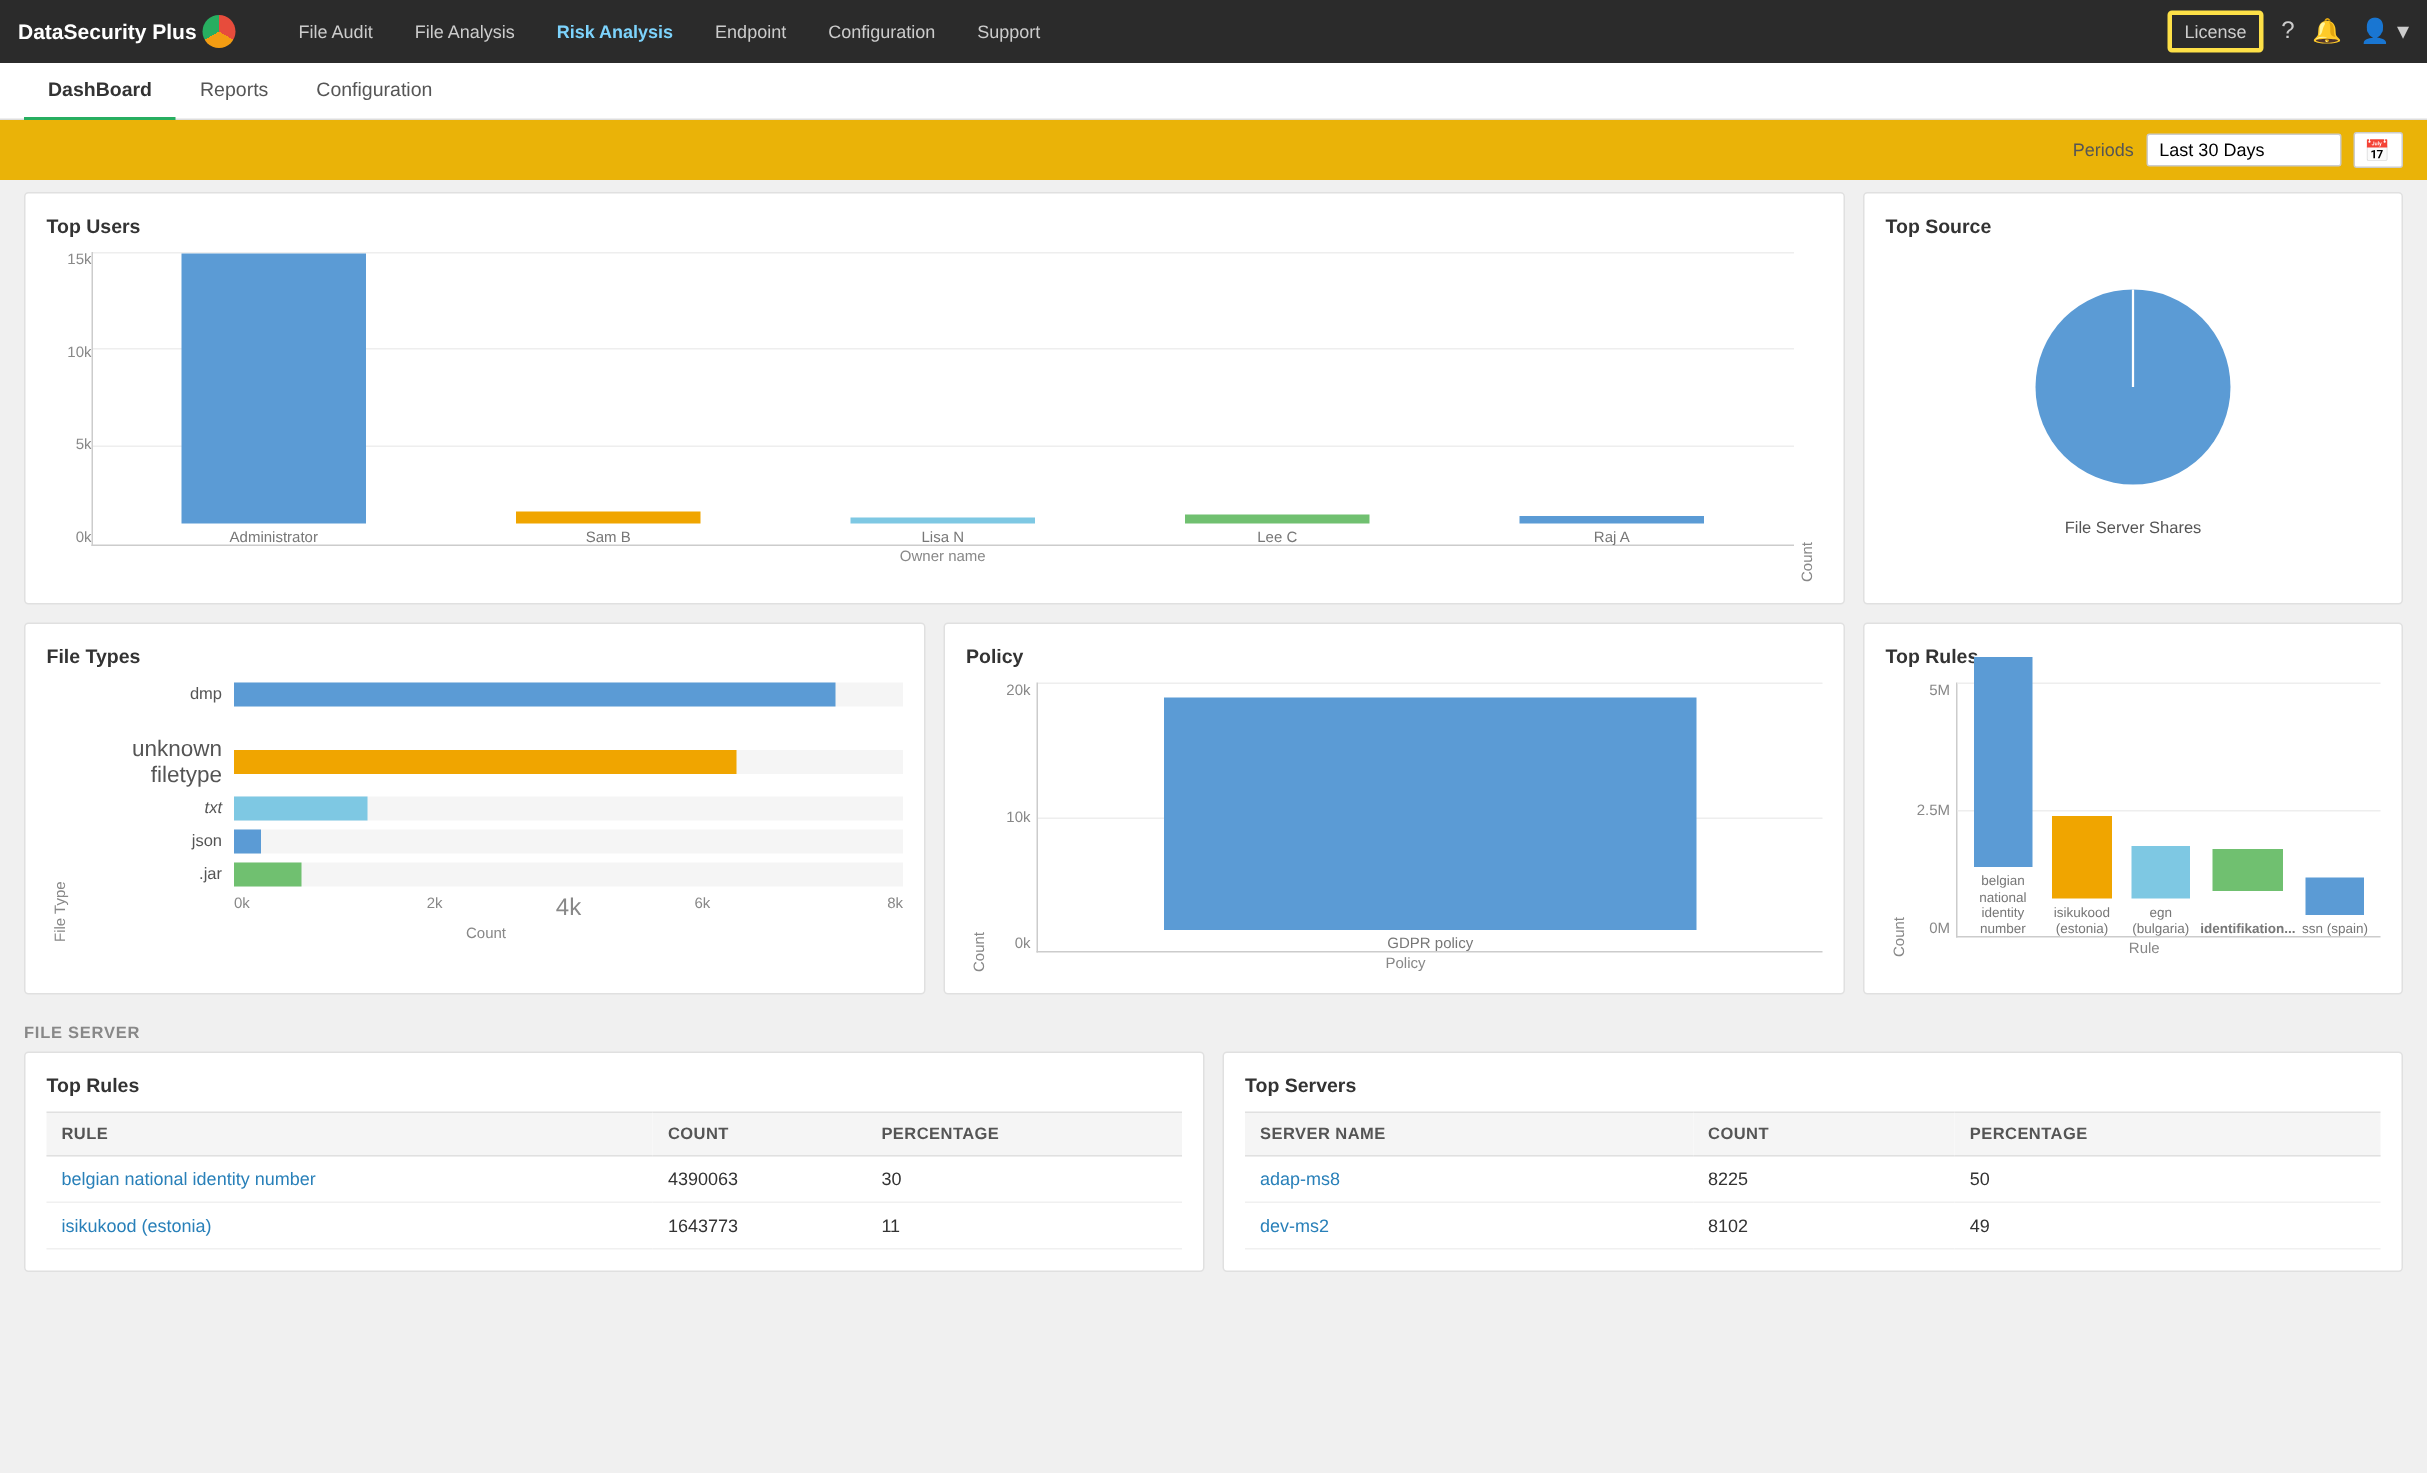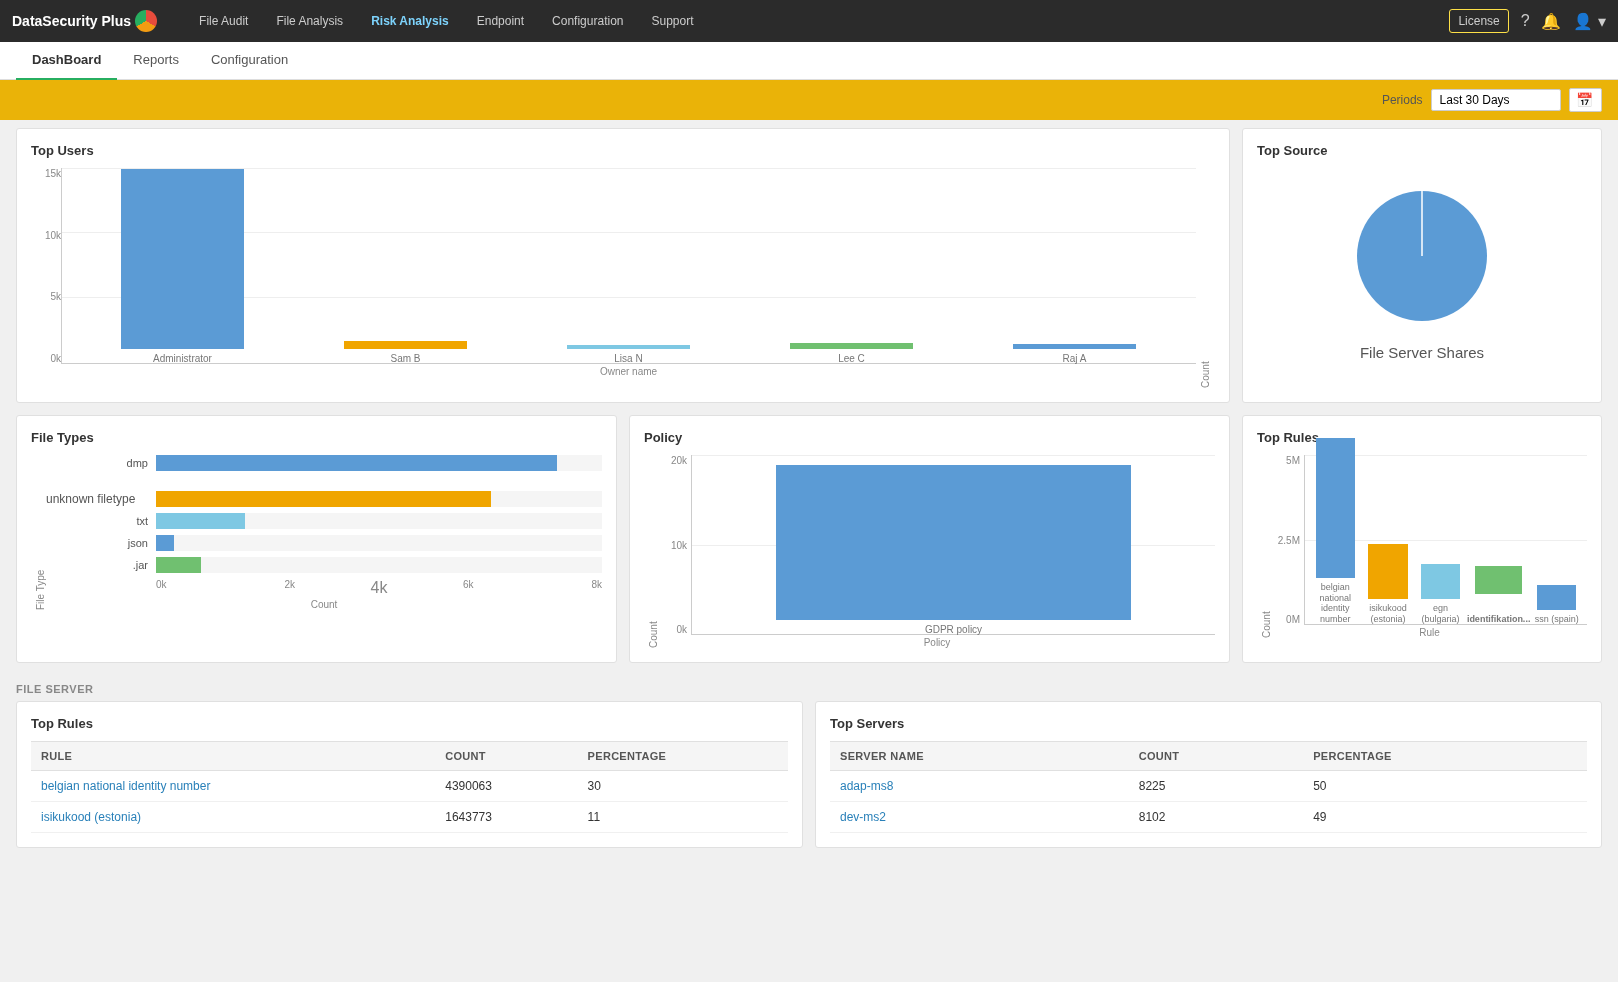--- a/index.html
+++ b/index.html
@@ -32,21 +32,21 @@
       color: #ccc;
       font-size: 12px;
       cursor: pointer;
       border-radius: 3px;
     }
     .nav-item.active { color: #7dd3fc; font-weight: bold; }
     .nav-right { display: flex; align-items: center; gap: 12px; }
     .nav-right-btn {
       color: #ccc; font-size: 12px; cursor: pointer;
       padding: 4px 8px;
-      border: 1px solid #fde047;
+      border: 3px solid #fde047;
       border-radius: 3px;
       background: transparent;
     }
     .nav-icon { color: #ccc; font-size: 16px; cursor: pointer; }
 
     
     .sub-nav {
       background: #fff;
       border-bottom: 1px solid #ddd;
       display: flex;
@@ -141,21 +141,21 @@
       gap: 12px;
     }
 
     
     .chart-with-axis { display: flex; }
     .yaxis-label { font-size: 10px; color: #888; }
     .tu-xlabel { font-size: 10px; color: #777; text-align: center; margin-top: 4px; white-space: nowrap; }
 
     
     .pie-container { display: flex; flex-direction: column; align-items: center; justify-content: center; height: 200px; }
-    .pie-label { font-size: 15px; color: #555; margin-top: 8px; }
+    .pie-label { font-size: 11px; color: #555; margin-top: 8px; }
 
     
     .data-table { width: 100%; border-collapse: collapse; margin-top: 6px; }
     .data-table th {
       background: #f5f5f5;
       border-top: 1px solid #e0e0e0;
       border-bottom: 1px solid #e0e0e0;
       padding: 8px 10px;
       text-align: left;
       font-size: 11px;
@@ -284,28 +284,28 @@
           <div style="margin-bottom:20px;">
             <div style="display:flex;align-items:center;margin-bottom:2px;">
               <span style="width:110px;text-align:right;padding-right:8px;font-size:11px;color:#555;">dmp</span>
               <div style="flex:1;height:16px;background:#f5f5f5;">
                 <div style="width:90%;height:100%;background:#5b9bd5;"></div>
               </div>
             </div>
           </div>
           <div style="margin-bottom:6px;">
             <div style="display:flex;align-items:center;margin-bottom:2px;">
-              <span style="width:110px;padding-right:8px;font-size:12px;color:#555;">unknown filetype</span>
+              <span style="width:110px;text-align:right;padding-right:8px;font-size:15px;color:#555;">unknown filetype</span>
               <div style="flex:1;height:16px;background:#f5f5f5;">
                 <div style="width:75%;height:100%;background:#f0a500;"></div>
               </div>
             </div>
           </div>
           <div style="margin-bottom:6px;">
-            <div style="display:flex;align-items:center;margin-bottom:2px;">
+            <div style="display:flex;align-items:center;margin-bottom:2px;font-style:italic;">
               <span style="width:110px;text-align:right;padding-right:8px;font-size:11px;color:#555;">txt</span>
               <div style="flex:1;height:16px;background:#f5f5f5;">
                 <div style="width:20%;height:100%;background:#7ec8e3;"></div>
               </div>
             </div>
           </div>
           <div style="margin-bottom:6px;">
             <div style="display:flex;align-items:center;margin-bottom:2px;">
               <span style="width:110px;text-align:right;padding-right:8px;font-size:11px;color:#555;">json</span>
               <div style="flex:1;height:16px;background:#f5f5f5;">

